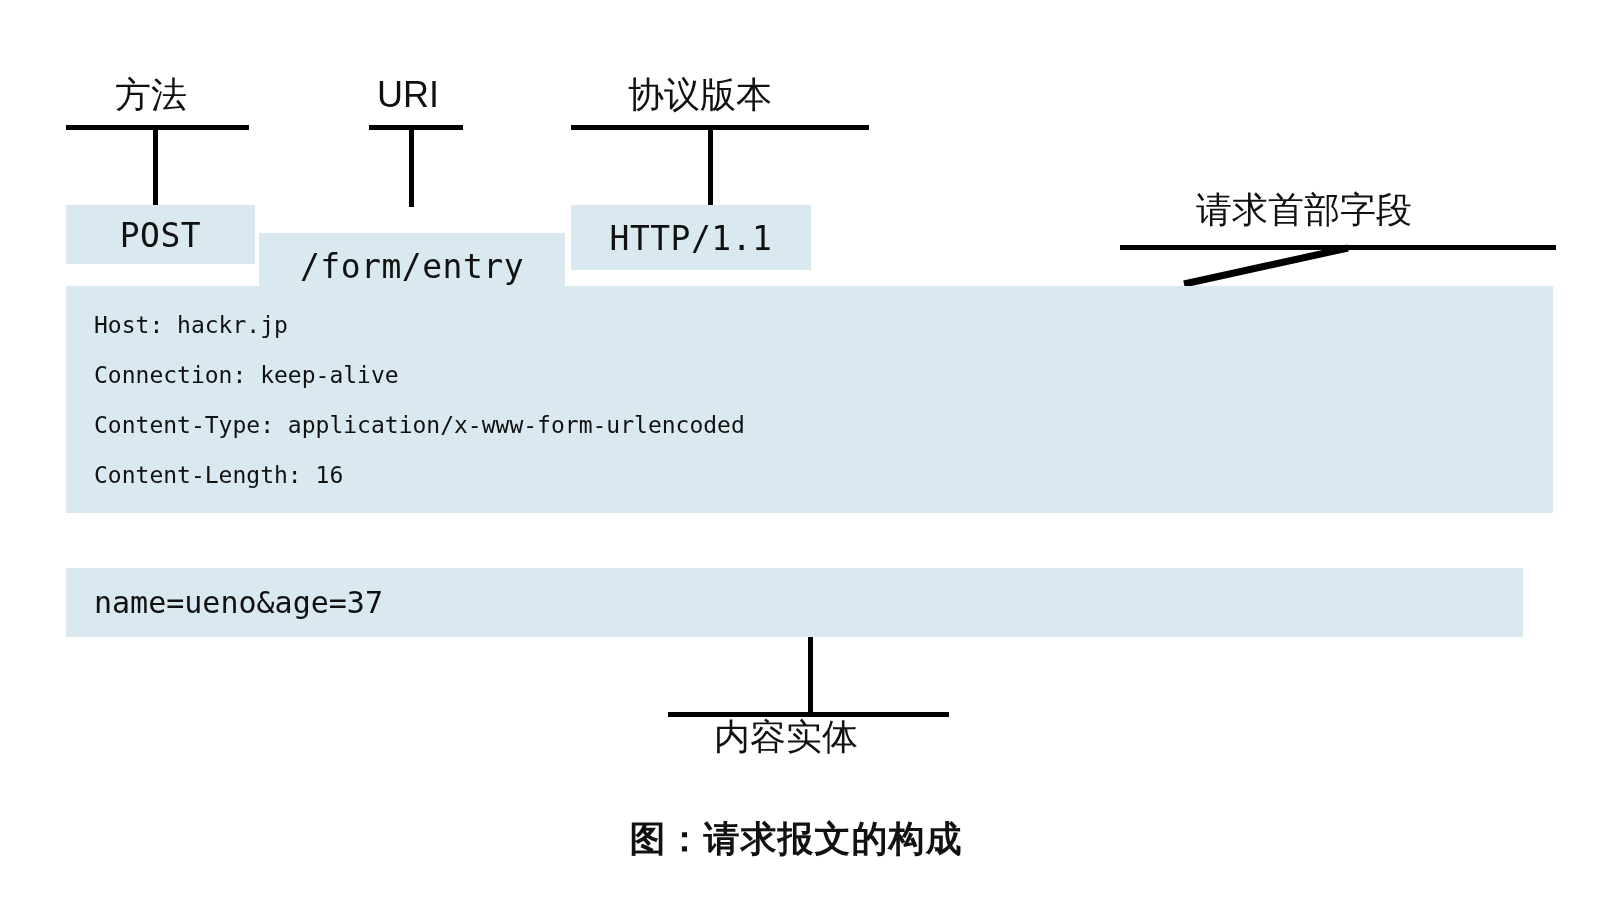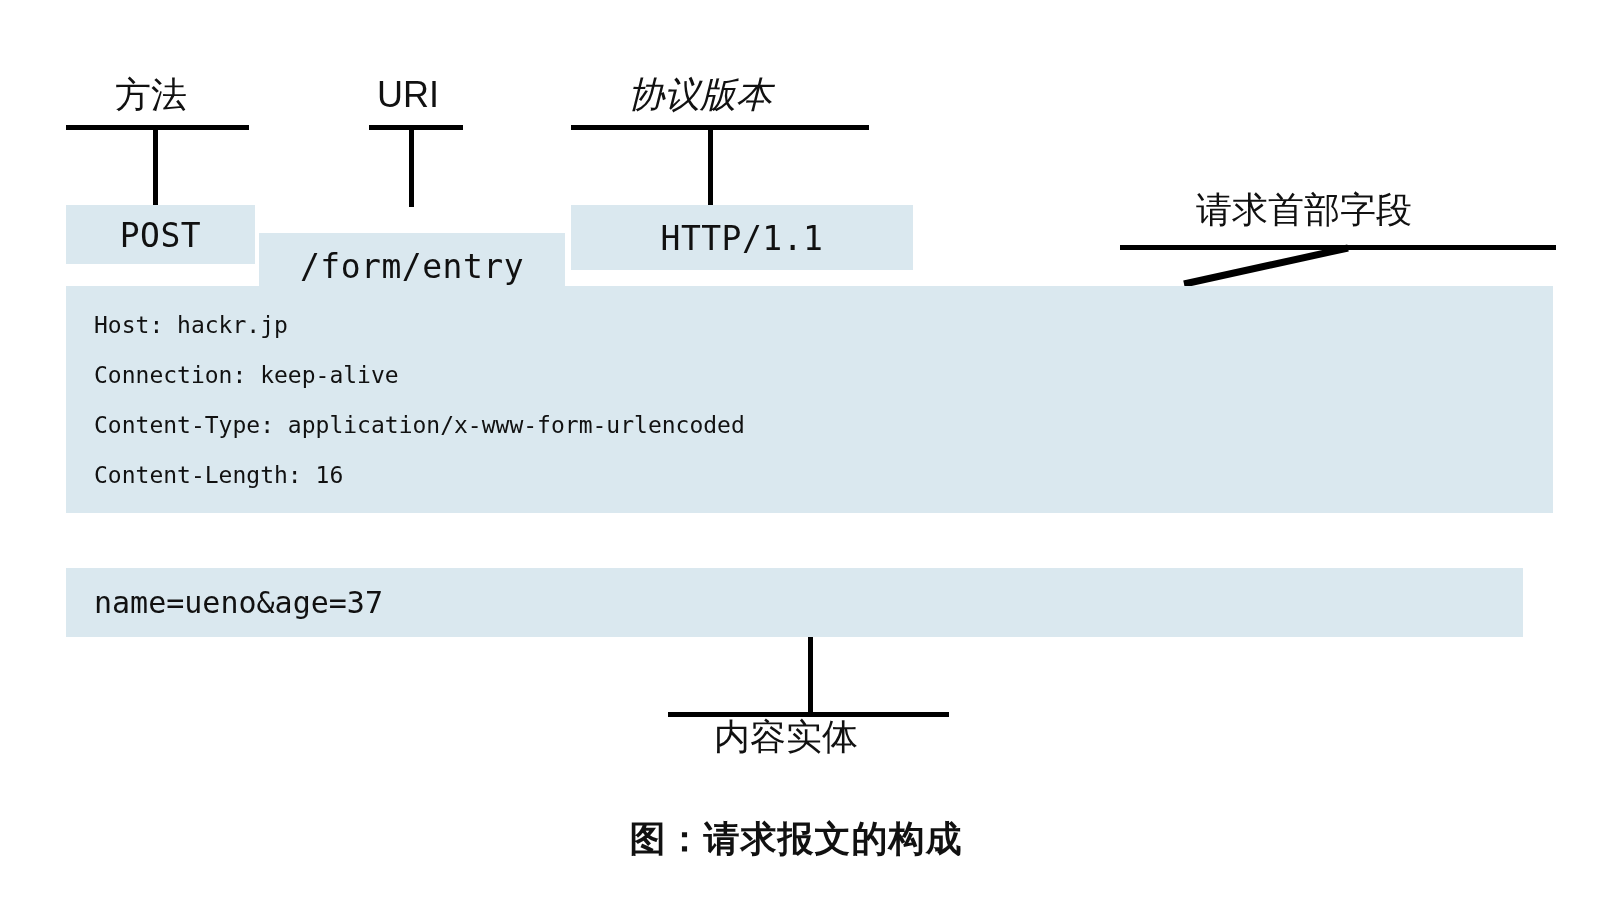--- a/index.html
+++ b/index.html
@@ -29,21 +29,21 @@
   }
   .mono {
     font-family: "DejaVu Sans Mono", "Liberation Mono", monospace;
     color: #111111;
     white-space: pre;
   }
 
   
   #box-method   { left: 66px;  top: 205px; width: 189px; height: 59px; }
   #box-uri      { left: 259px; top: 205px; width: 306px; height: 65px; margin-top: 28px; }
-  #box-version  { left: 571px; top: 205px; width: 342px; height: 65px; }
+  #box-version  { left: 571px; top: 205px; width: 240px; height: 65px; }
 
   .cell-text {
     position: absolute;
     left: 0; right: 0;
     top: 50%;
     transform: translateY(-50%);
     text-align: center;
     font-size: 33px;
     letter-spacing: 0.5px;
     line-height: 1;
@@ -114,21 +114,21 @@
   
   .anno {
     position: absolute;
     font-size: 36px;
     line-height: 1;
     color: #111111;
     white-space: nowrap;
   }
   #anno-method  { left: 115px;  top: 77px;  }
   #anno-uri     { left: 377px;  top: 77px;  }
-  #anno-version { left: 628px;  top: 77px; font-style: italic;  }
+  #anno-version { left: 628px;  top: 77px;  }
   #anno-headers { left: 1196px; top: 192px; }
   #anno-entity  { left: 714px;  top: 680px; margin-top: 39px; }
 
   
   #caption {
     position: absolute;
     left: 0;
     right: 8px;
     top: 815px;
     text-align: center;

